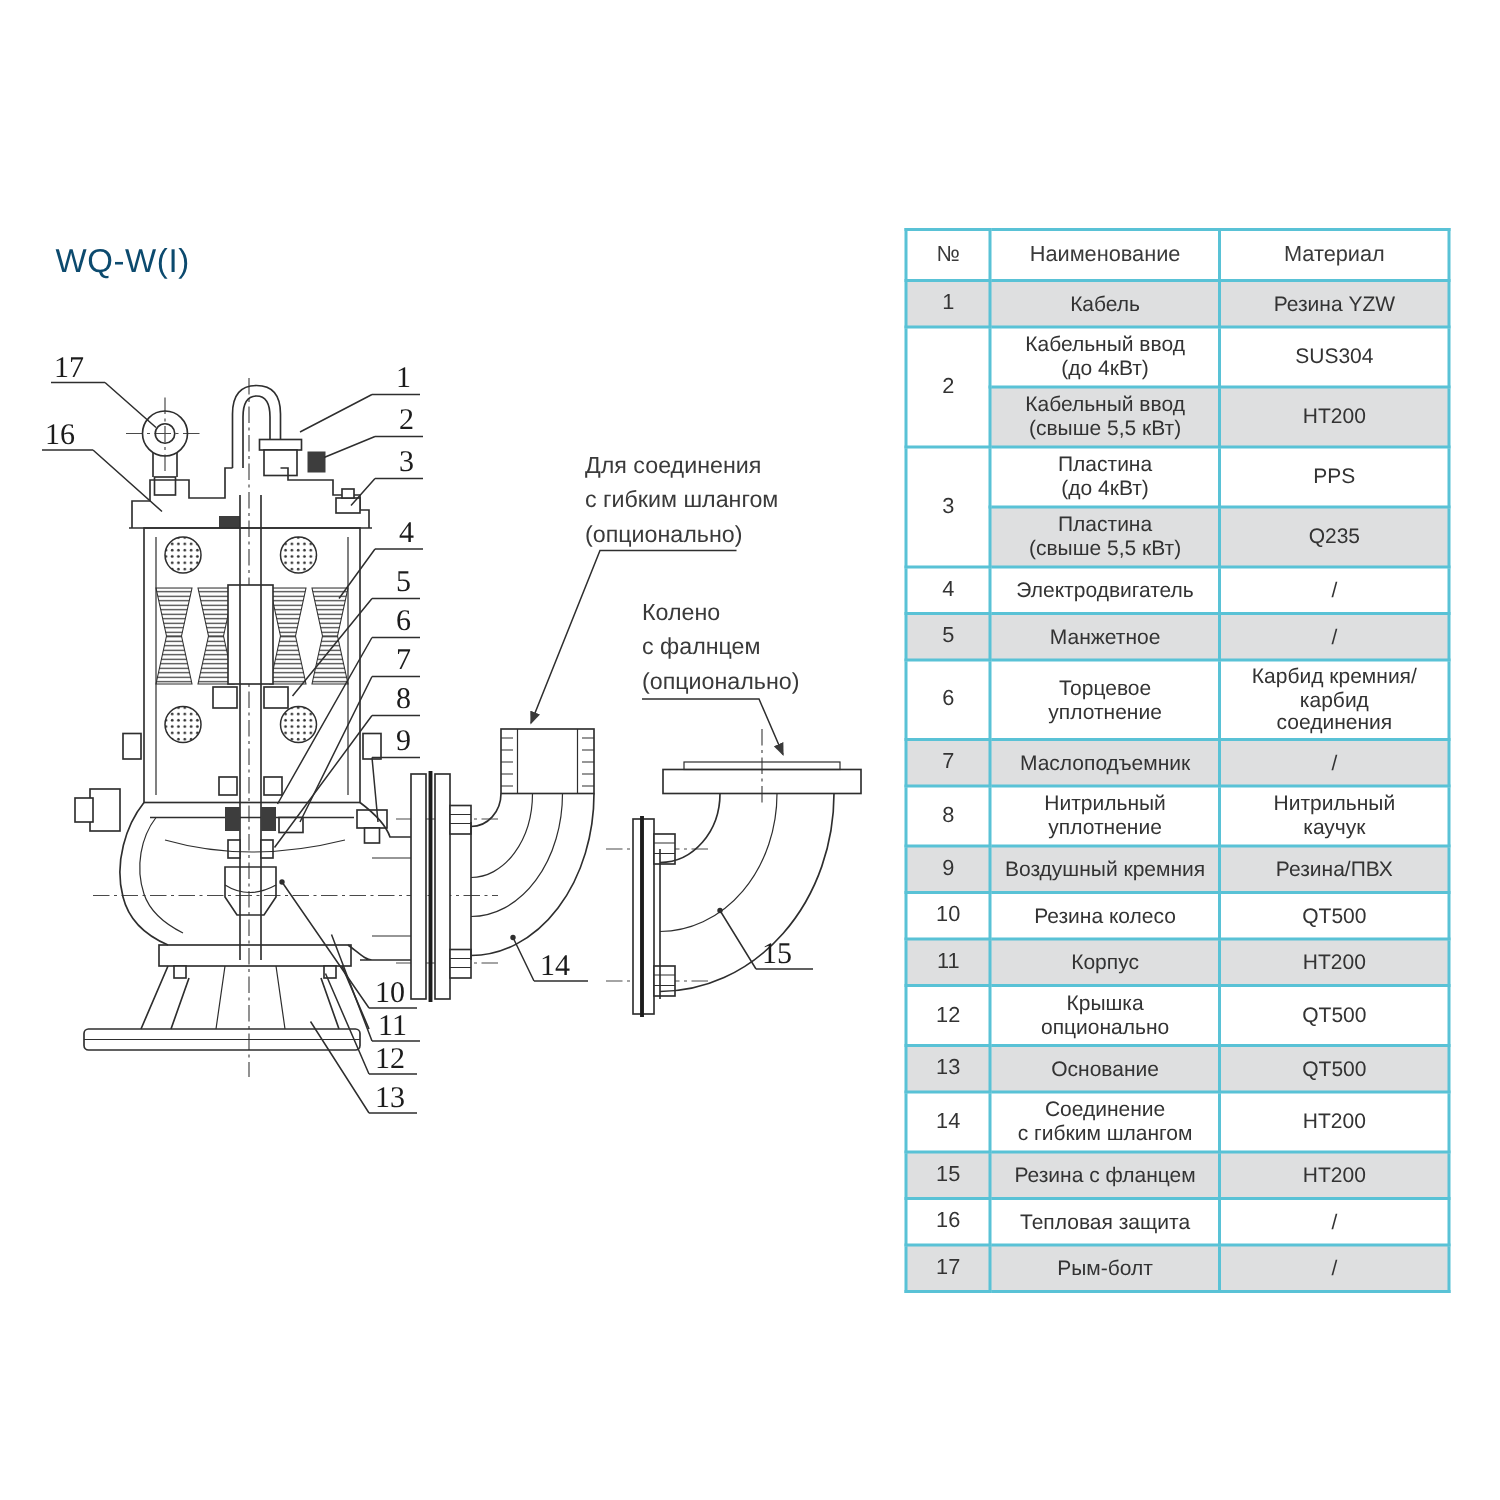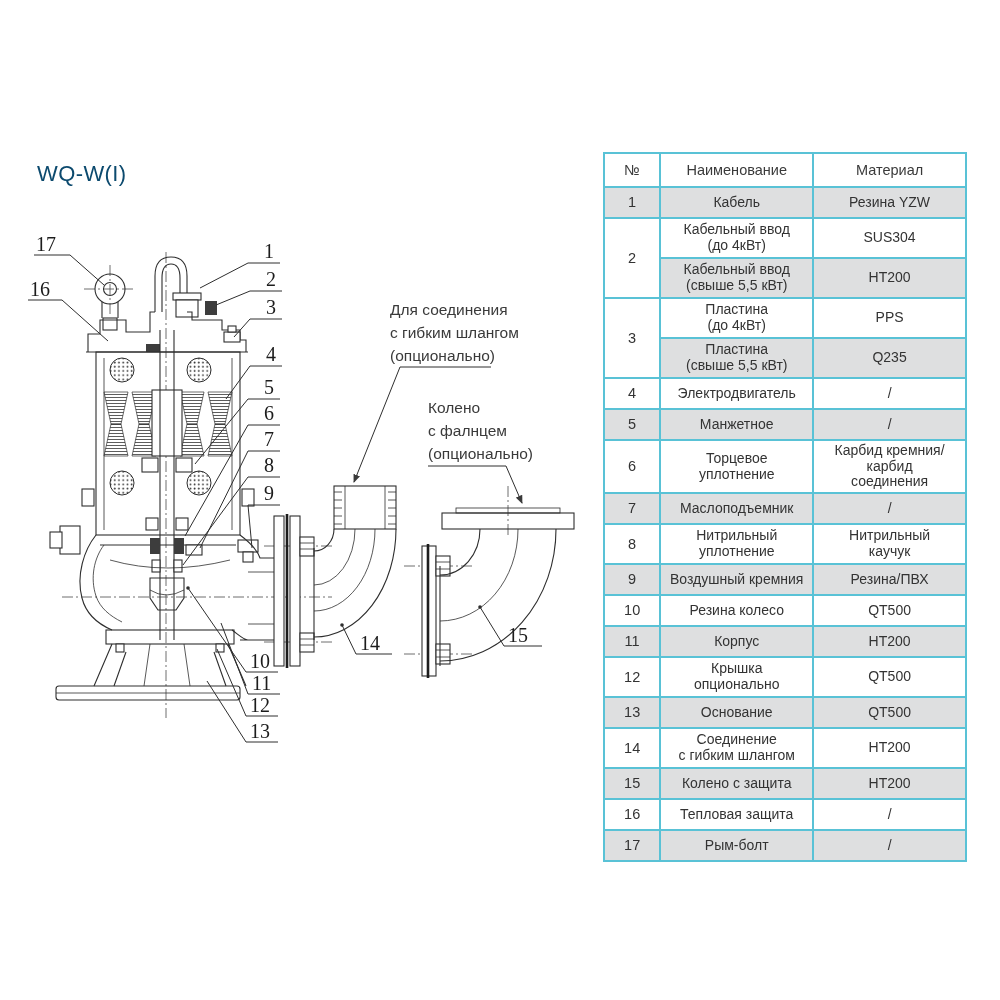--- a/index.html
+++ b/index.html
@@ -355,21 +355,21 @@
           <td class="mt">QT500</td>
         </tr>
       <tr class="h2">
           <td class="no">14</td>
           <td class="nm">Соединение
 с гибким шлангом</td>
           <td class="mt">HT200</td>
         </tr>
       <tr class="h1 sh">
           <td class="no">15</td>
-          <td class="nm">Колено с защита</td>
+          <td class="nm">Резина с фланцем</td>
           <td class="mt">HT200</td>
         </tr>
       <tr class="h1">
           <td class="no">16</td>
           <td class="nm">Тепловая защита</td>
           <td class="mt">/</td>
         </tr>
       <tr class="h1 sh">
           <td class="no">17</td>
           <td class="nm">Рым-болт</td>

